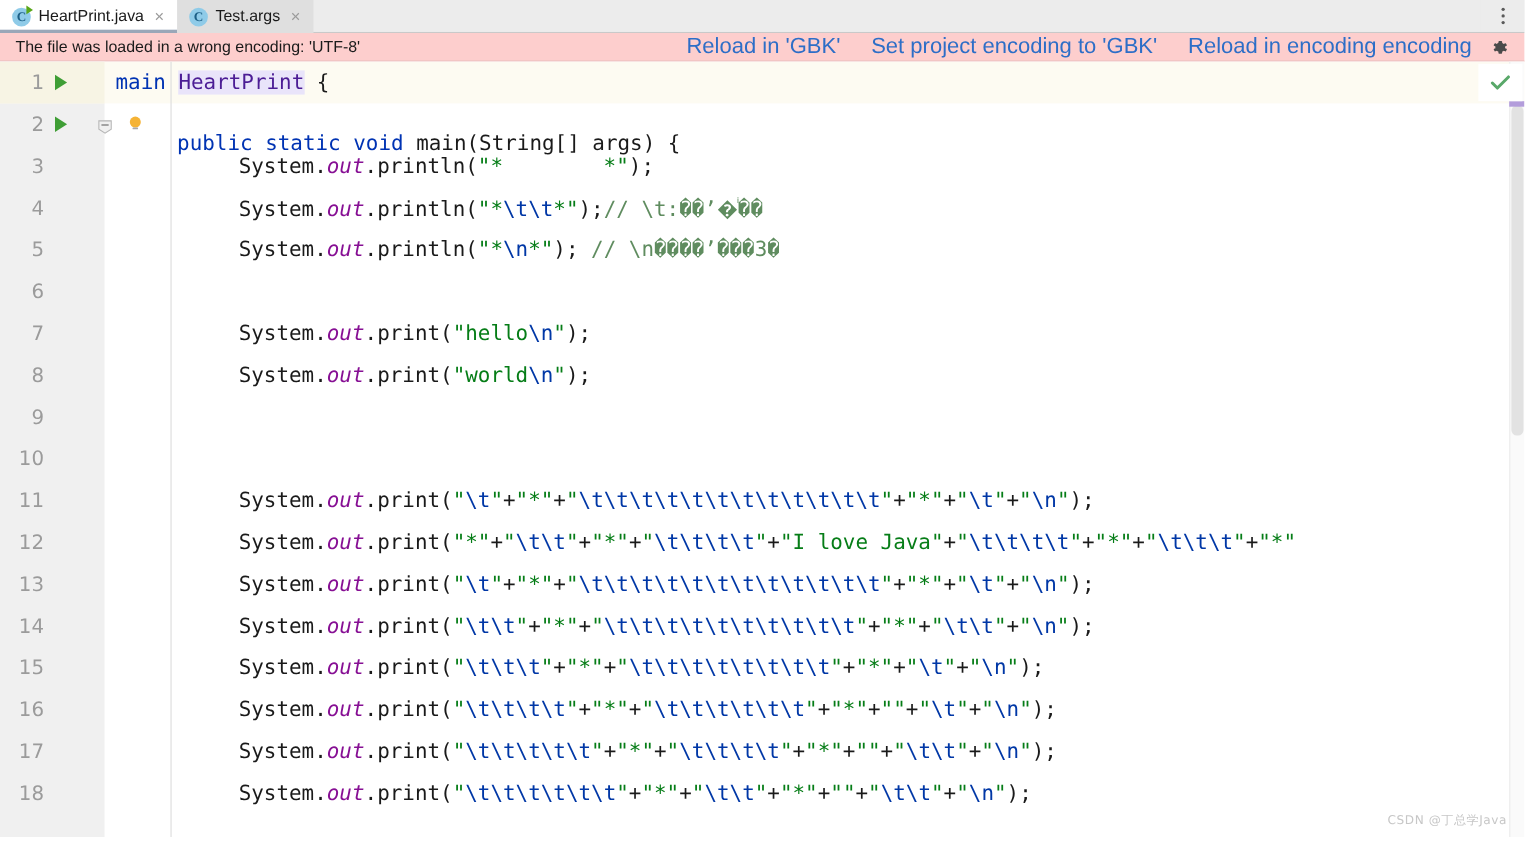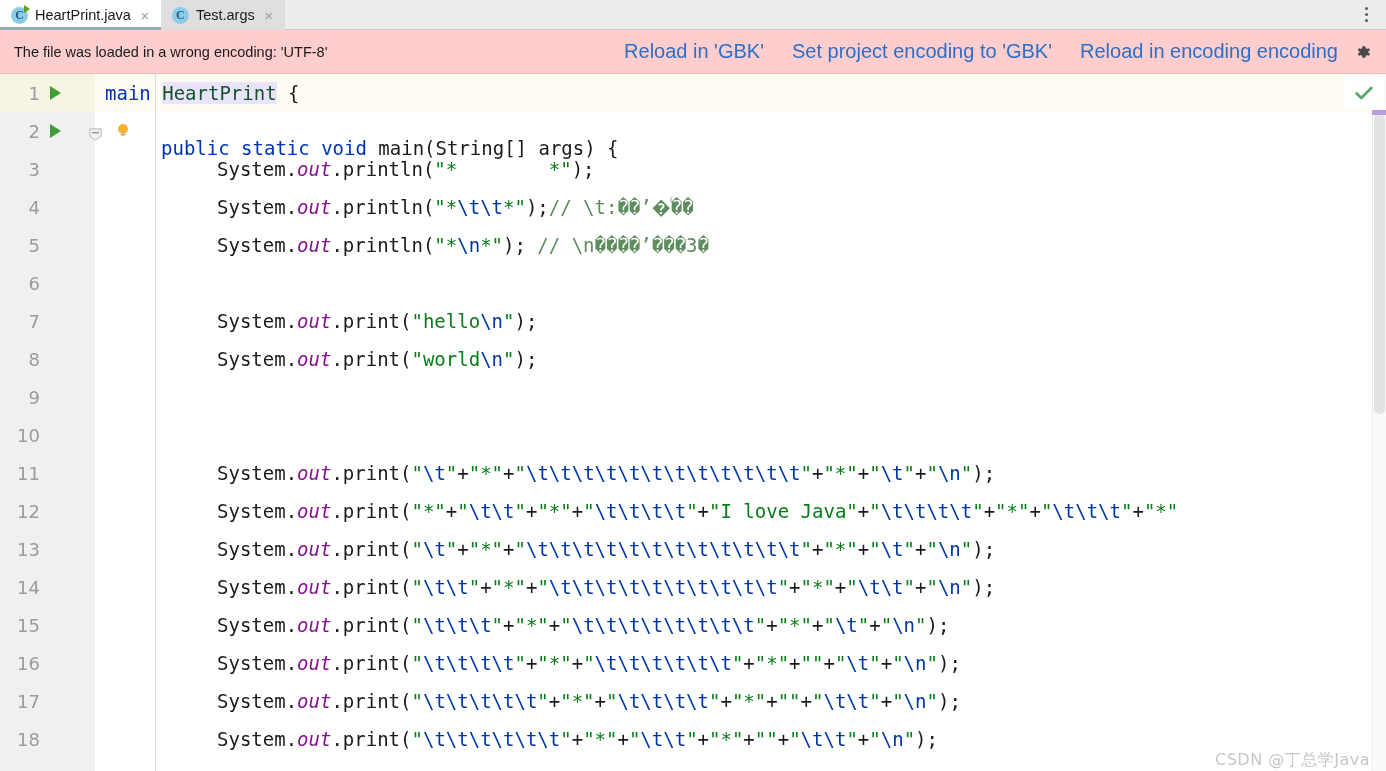--- a/index.html
+++ b/index.html
@@ -77,21 +77,21 @@
     display: flex;
     align-items: center;
     justify-content: center;
     background: #ececec;
   }
   .dots { display: flex; flex-direction: column; gap: 3px; }
   .dots i { display: block; width: 3px; height: 3px; border-radius: 50%; background: #5a5a5a; }
 
   
   .notif {
-    height: 44px;
+    height: 26px;
     background: #fdcecd;
     display: flex;
     align-items: center;
     padding: 0 10px 0 14px;
     font-size: 14.5px;
     color: #1a1a1a;
     border-bottom: 1px solid #e7bcbb;
   }
   .notif-msg { white-space: nowrap; }
   .notif-spacer { flex: 1 1 auto; }
@@ -181,21 +181,21 @@
   .code {
     position: absolute;
     left: 105px;
     white-space: pre;
   }
   .code.indent1 { left: 161px; margin-top: 33px; }
   .code.indent2 { left: 217px; }
 
   
   .kw   { color: #0033b3; }
-  .cls  { color: #14532d; background: #e9e4fa; }
+  .cls  { color: #4c1d95; background: #e9e4fa; }
   .plain{ color: #1a1a1a; }
   .fld  { color: #871094; font-style: italic; }
   .str  { color: #067d17; }
   .esc  { color: #0037a6; }
   .cmtg { color: #5f8c5f; }
 
   
   .inspection {
     position: absolute;
     right: 2px; top: 2px;
@@ -221,21 +221,21 @@
     right: 1px; top: 40px;
     width: 11px; height: 300px;
     background: #e2e2e2;
     border-radius: 5px;
   }
 
   .watermark {
     position: absolute;
     right: 16px; bottom: 8px;
     color: #c7c7c7;
-    font-size: 16px;
+    font-size: 11px;
     font-family: "DejaVu Sans", sans-serif;
     letter-spacing: 0.5px;
   }
 </style>
 </head>
 <body>
 
 <div class="tabbar">
   <div class="tab active">
     <span class="tab-icon">

